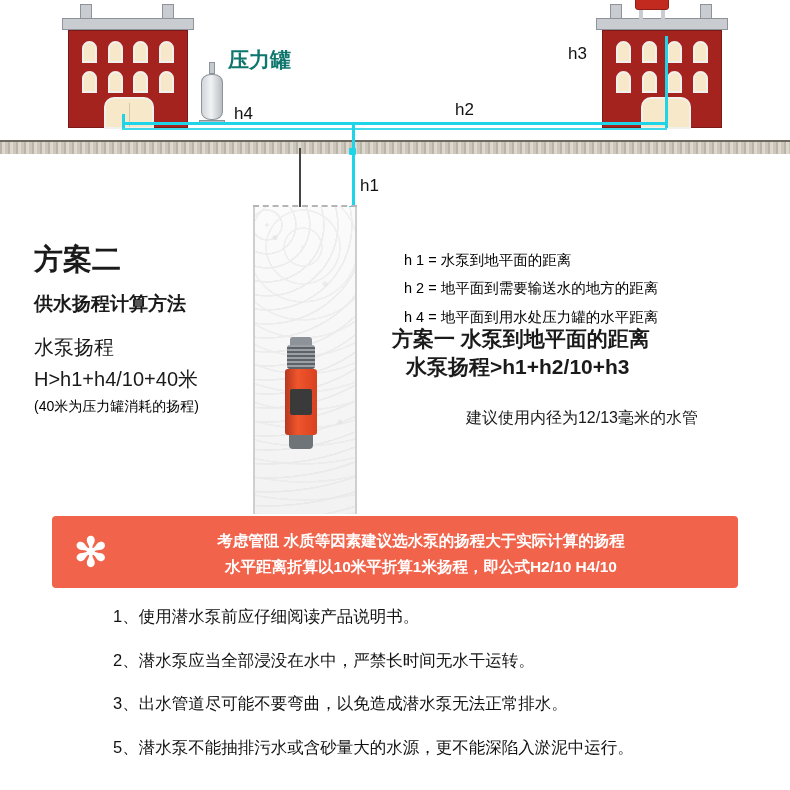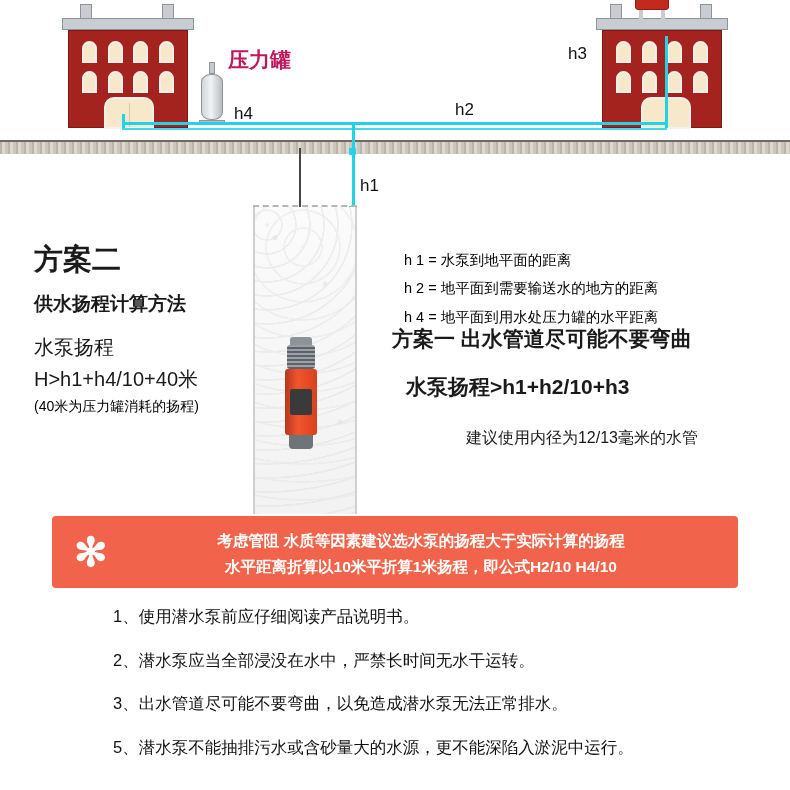--- a/index.html
+++ b/index.html
@@ -219,21 +219,21 @@
   .lbl {
     position: absolute;
     font-size: 17px;
     color: #111;
     white-space: nowrap;
   }
   .lbl-big {
     position: absolute;
     font-size: 21px;
     font-weight: bold;
-    color: #be185d;
+    color: #0f766e;
     white-space: nowrap;
   }
 
   
   .plan2 {
     position: absolute;
     left: 34px; top: 240px;
     width: 215px;
   }
   .plan2 .t1 { font-size: 29px; font-weight: bold; margin-bottom: 10px; }
@@ -249,21 +249,21 @@
     color: #000000;
     margin-top: 28px;
   }
 
   .plan1 {
     position: absolute;
     left: 392px; top: 325px;
     width: 380px;
   }
   .plan1 .p1title { font-size: 21px; font-weight: bold; }
-  .plan1 .p1formula { font-size: 21px; font-weight: bold; margin-top: 20px; margin-left: 14px; }
+  .plan1 .p1formula { font-size: 21px; font-weight: bold; margin-left: 14px; }
   .plan1 .p1note { font-size: 16px; margin-top: 22px; line-height: 1.9; text-align: center; }
 
   
   .banner {
     position: absolute;
     left: 52px; top: 516px;
     width: 686px; height: 72px;
     background: #f1634a;
     border-radius: 4px;
     color: #ffffff;
@@ -404,21 +404,21 @@
 
   <div class="plan2">
     <div class="t1">方案二</div>
     <div class="t2">供水扬程计算方法</div>
     <div class="t3">水泵扬程</div>
     <div class="t3" style="margin-top:2px;">H&gt;h1+h4/10+40米</div>
     <div class="t4">(40米为压力罐消耗的扬程)</div>
   </div>
 
   <div class="plan1">
-    <div class="p1title">方案一  出水管道尽可能不要弯曲</div>
+    <div class="p1title">方案一  水泵到地平面的距离</div>
     <div class="p1formula">水泵扬程&gt;h1+h2/10+h3</div>
     <div class="p1note">建议使用内径为12/13毫米的水管</div>
   </div>
 
   <div class="banner">
     <div class="star">✻</div>
     <div class="btext">
       <div>考虑管阻 水质等因素建议选水泵的扬程大于实际计算的扬程</div>
       <div>水平距离折算以10米平折算1米扬程，即公式H2/10 H4/10</div>
     </div>

